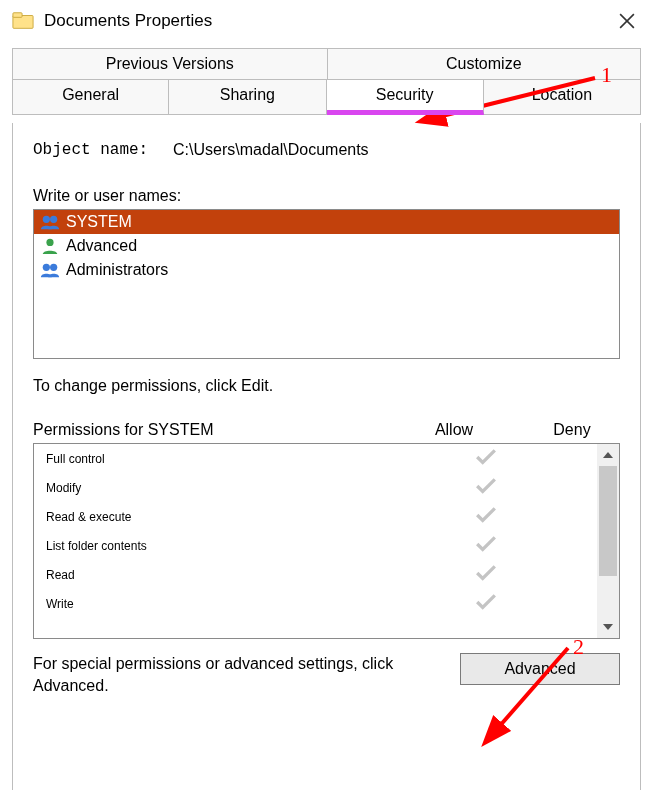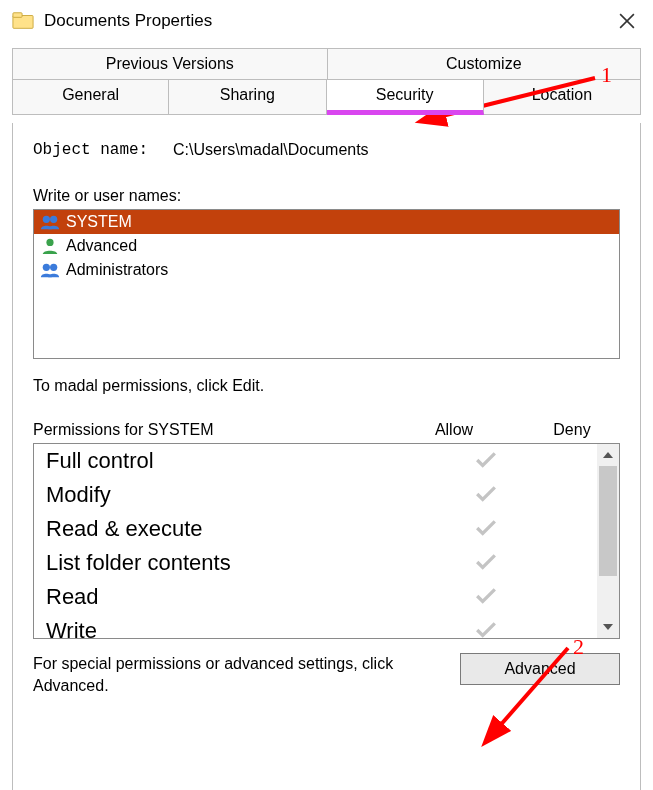--- a/index.html
+++ b/index.html
@@ -139,21 +139,21 @@
     height: 196px;
   }
   .perm-list {
     flex: 1;
     overflow: hidden;
   }
   .perm-row {
     display: flex;
     align-items: center;
     padding: 4px 0 4px 12px;
-    font-size: 22px;
+    font-size: 12px;
   }
   .perm-row .pname { flex: 1; }
   .perm-row .pcheck { width: 110px; text-align: center; color: #c4c4c4; font-size: 20px; line-height: 1; }
   .perm-row .pspace { width: 56px; }
   .scrollbar {
     width: 22px;
     background: #f0f0f0;
     display: flex;
     flex-direction: column;
   }
@@ -255,21 +255,21 @@
               <circle cx="7" cy="6" r="4" fill="#3b7bdb"></circle>
               <circle cx="15" cy="6" r="4" fill="#3b7bdb"></circle>
               <path d="M1 17c0-5 12-5 12 0" fill="#3b7bdb"></path>
               <path d="M9 17c0-5 12-5 12 0" fill="#3b7bdb"></path>
             </svg></span>
           <span>Administrators</span>
         </div>
       </div>
 
     <div class="edit-row">
-      <span class="text">To madal permissions, click Edit.</span>
+      <span class="text">To change permissions, click Edit.</span>
     </div>
 
     <div class="perm-header">
       <span class="phname">Permissions for SYSTEM</span>
       <span class="phallow">Allow</span>
       <span class="phdeny">Deny</span>
     </div>
 
     <div class="perm-box">
       <div class="perm-list" id="perm-list">

